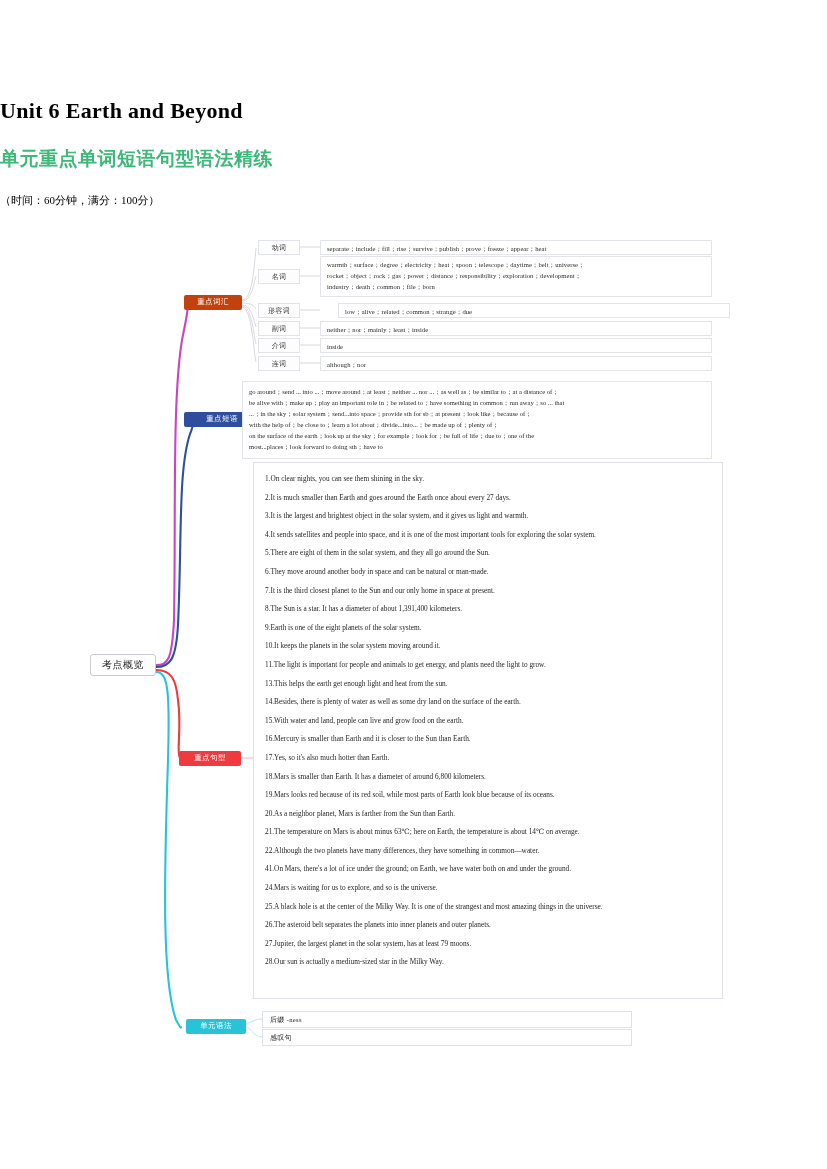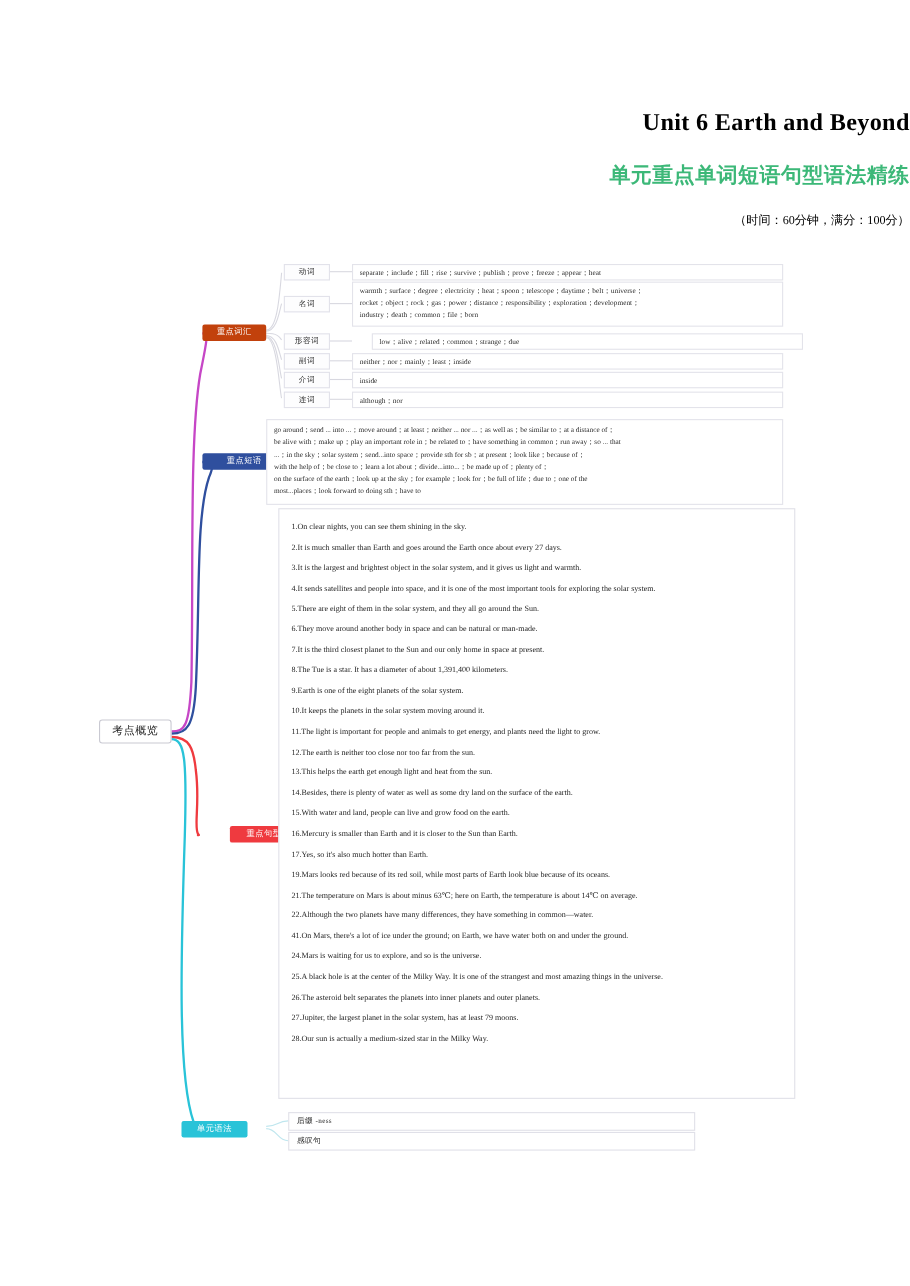--- a/index.html
+++ b/index.html
@@ -7,21 +7,21 @@
   body {
     width: 827px;
     height: 1169px;
     background: #ffffff;
     font-family: "Liberation Serif", "DejaVu Serif", serif;
     position: relative;
     overflow: hidden;
   }
 
   
-  .page-header { padding-top: 98px; text-align: right; }
+  .page-header { padding-top: 98px; text-align: left; }
   .doc-title {
     font-family: "Liberation Serif", "DejaVu Serif", serif;
     font-weight: bold;
     font-size: 22px;
     color: #000000;
     letter-spacing: .3px;
     margin: 0;
   }
   .doc-subtitle {
     font-family: "Liberation Sans", "DejaVu Sans", sans-serif;
@@ -73,22 +73,22 @@
     font-size: 10px;
     color: #222222;
     line-height: 20px;
     text-align: center;
     pointer-events: auto;
     letter-spacing: .5px;
   }
 
   .node-vocab    { left: 184px; top: 295px; width: 58px; background: #c2410c; }
   .node-phrase   { left: 184px; top: 412px; width: 76px; background: #2f4f9e; }
-  .node-sentence { left: 179px; top: 751px; width: 62px; background: #ef3a3f; margin-left: 30px; }
-  .node-grammar  { left: 165px; top: 1019px; width: 60px; background: #29c3d8; }
+  .node-sentence { left: 179px; top: 751px; width: 62px; background: #ef3a3f; }
+  .node-grammar  { left: 186px; top: 1019px; width: 60px; background: #29c3d8; }
 
   
   .pos-label {
     position: absolute;
     width: 42px;
     height: 15px;
     border: 1px solid #e2e2ea;
     background: #fdfdfe;
     font-family: "Liberation Sans", "DejaVu Sans", sans-serif;
     font-size: 7px;
@@ -262,31 +262,32 @@
 </div>
 
 <div class="sentence-box">
   <div class="s-line">1.On clear nights, you can see them shining in the sky.</div>
   <div class="s-line">2.It is much smaller than Earth and goes around the Earth once about every 27 days.</div>
   <div class="s-line">3.It is the largest and brightest object in the solar system, and it gives us light and warmth.</div>
   <div class="s-line">4.It sends satellites and people into space, and it is one of the most important tools for exploring the solar system.</div>
   <div class="s-line">5.There are eight of them in the solar system, and they all go around the Sun.</div>
   <div class="s-line">6.They move around another body in space and can be natural or man-made.</div>
   <div class="s-line">7.It is the third closest planet to the Sun and our only home in space at present.</div>
-  <div class="s-line">8.The Tue is a star. It has a diameter of about 1,391,400 kilometers.</div>
+  <div class="s-line">8.The Sun is a star. It has a diameter of about 1,391,400 kilometers.</div>
   <div class="s-line">9.Earth is one of the eight planets of the solar system.</div>
   <div class="s-line">10.It keeps the planets in the solar system moving around it.</div>
   <div class="s-line">11.The light is important for people and animals to get energy, and plants need the light to grow.</div>
-  <div class="s-line">12.The earth is neither too close nor too far from the sun.</div>
   <div class="s-line">13.This helps the earth get enough light and heat from the sun.</div>
   <div class="s-line">14.Besides, there is plenty of water as well as some dry land on the surface of the earth.</div>
   <div class="s-line">15.With water and land, people can live and grow food on the earth.</div>
   <div class="s-line">16.Mercury is smaller than Earth and it is closer to the Sun than Earth.</div>
   <div class="s-line">17.Yes, so it's also much hotter than Earth.</div>
+  <div class="s-line">18.Mars is smaller than Earth. It has a diameter of around 6,800 kilometers.</div>
   <div class="s-line">19.Mars looks red because of its red soil, while most parts of Earth look blue because of its oceans.</div>
+  <div class="s-line">20.As a neighbor planet, Mars is farther from the Sun than Earth.</div>
   <div class="s-line">21.The temperature on Mars is about minus 63℃; here on Earth, the temperature is about 14℃ on average.</div>
   <div class="s-line">22.Although the two planets have many differences, they have something in common—water.</div>
   <div class="s-line">41.On Mars, there's a lot of ice under the ground; on Earth, we have water both on and under the ground.</div>
   <div class="s-line">24.Mars is waiting for us to explore, and so is the universe.</div>
   <div class="s-line">25.A black hole is at the center of the Milky Way. It is one of the strangest and most amazing things in the universe.</div>
   <div class="s-line">26.The asteroid belt separates the planets into inner planets and outer planets.</div>
   <div class="s-line">27.Jupiter, the largest planet in the solar system, has at least 79 moons.</div>
   <div class="s-line">28.Our sun is actually a medium-sized star in the Milky Way.</div>
 </div>
 

